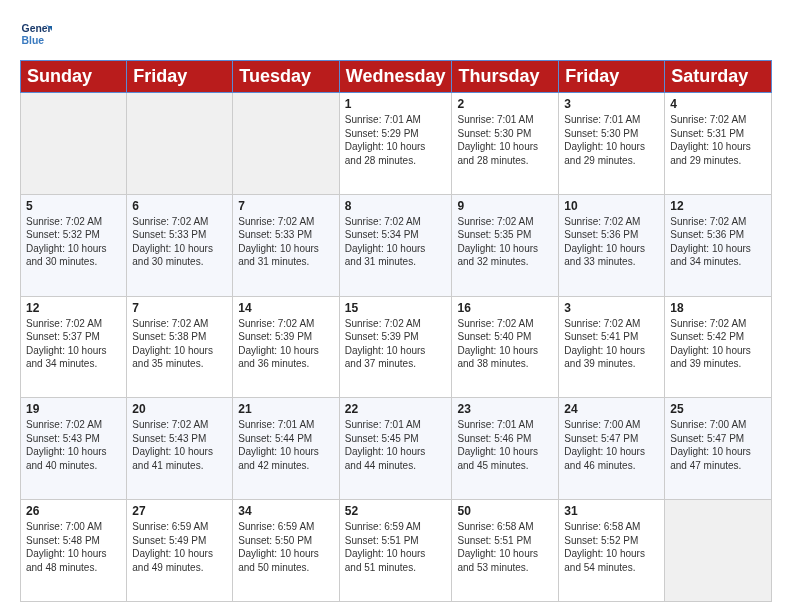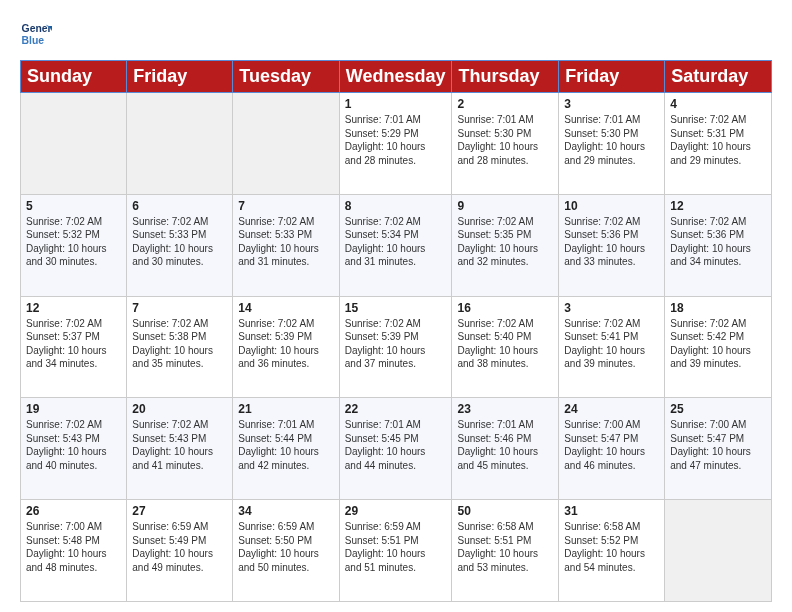--- a/index.html
+++ b/index.html
@@ -329,21 +329,21 @@
 and 49 minutes.</div>
           </td>
           <td>
             <span class="day-number">34</span>
             <div class="day-info" style="white-space: pre-line;">Sunrise: 6:59 AM
 Sunset: 5:50 PM
 Daylight: 10 hours
 and 50 minutes.</div>
           </td>
           <td>
-            <span class="day-number">29</span>
+            <span class="day-number">52</span>
             <div class="day-info" style="white-space: pre-line;">Sunrise: 6:59 AM
 Sunset: 5:51 PM
 Daylight: 10 hours
 and 51 minutes.</div>
           </td>
           <td>
             <span class="day-number">50</span>
             <div class="day-info" style="white-space: pre-line;">Sunrise: 6:58 AM
 Sunset: 5:51 PM
 Daylight: 10 hours

